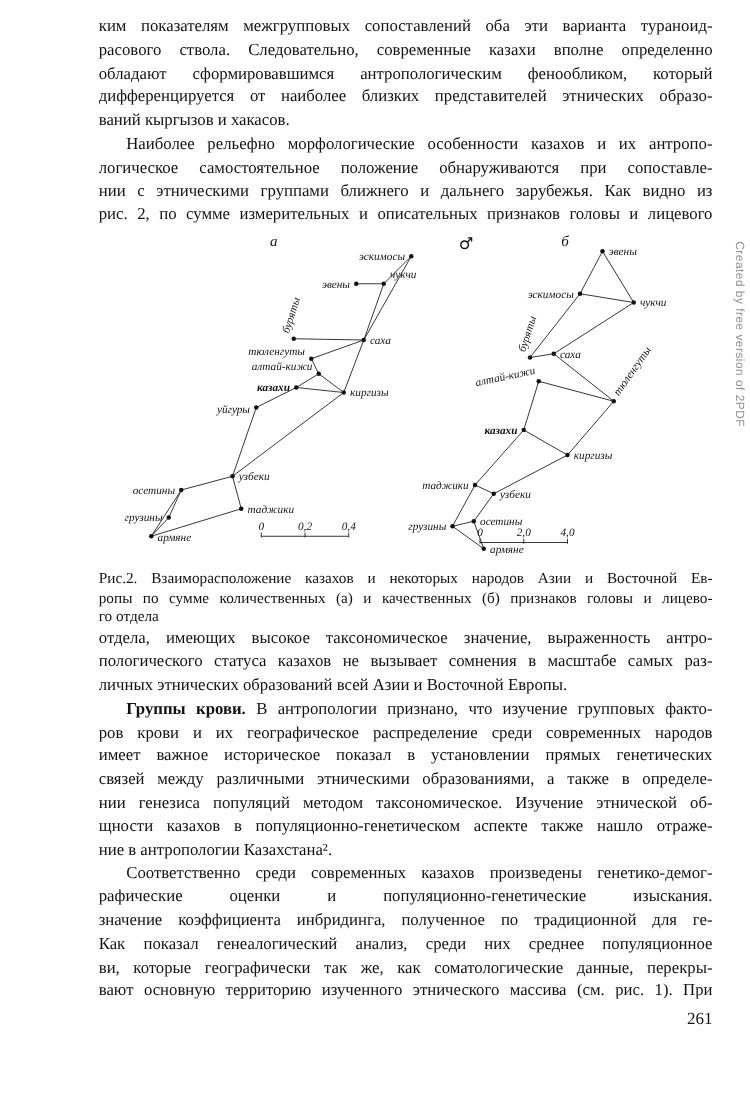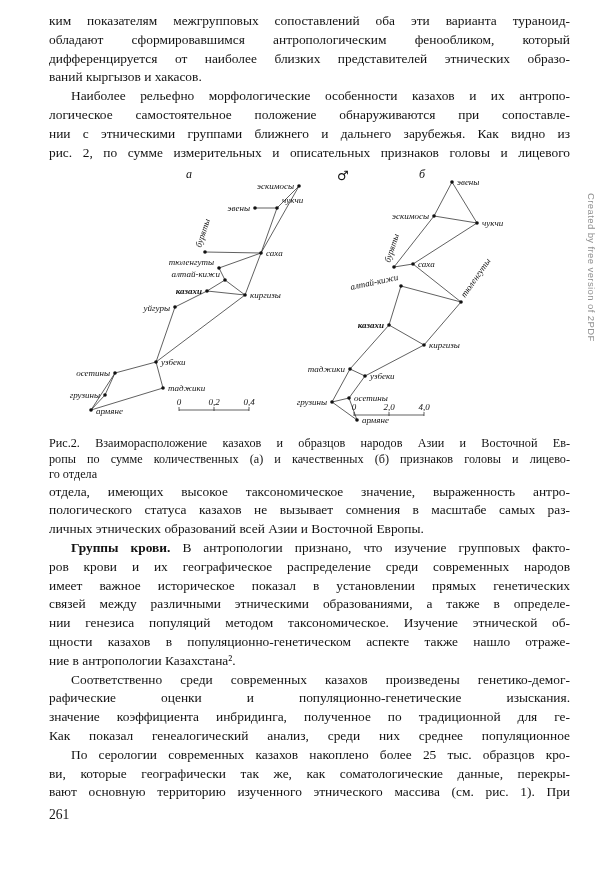--- a/index.html
+++ b/index.html
@@ -1,56 +1,57 @@
 <!DOCTYPE html>
 <html lang="ru"><head>
 <meta charset="utf-8">
 <style>
   * { margin:0; padding:0; box-sizing:border-box; }
   html,body { background:#ffffff; }
   body { width:600px; height:895px; font-family:"Liberation Serif", serif; }
   .page {
     position:relative; width:600px; height:895px; background:#fff;
-    padding:12px 30px 0 49px; color:#121212; overflow:hidden;
+    padding:12px 30px 0 79px; color:#121212; overflow:hidden;
     font-size:13.4px;
   }
   .para { }
   .line {
     line-height:18.8px;
     text-align:justify;
     text-align-last:justify;
     white-space:nowrap;
     overflow:hidden;
   }
   .line.last { text-align-last:left; }
   .line.indent { text-indent:22px; }
   .caption .line { font-size:12.2px; line-height:15.4px; }
   .figure { margin:2px 0 4px 0; }
   .fig-label { font-family:"Liberation Serif", serif; font-style:italic; font-size:9px; fill:#121212; }
   .fig-label.bold { font-weight:bold; }
   .fig-letter { font-family:"Liberation Serif", serif; font-style:italic; font-size:12px; fill:#121212; }
   .fig-symbol { font-family:"DejaVu Sans", sans-serif; font-size:13px; fill:#121212; }
   .fig-edge { stroke:#1c1c1c; stroke-width:0.7; }
   .fig-dot { fill:#121212; }
-  .page-number { text-align:left; margin-top:5px; font-size:13.6px; }
+  .page-number { text-align:right; margin-top:5px; font-size:13.6px; }
   .watermark {
     position:absolute; top:193px; right:3px;
     writing-mode:vertical-rl;
     font-family:"Liberation Sans", sans-serif;
     font-size:9.5px; color:#909090; letter-spacing:0.4px;
   }
 </style>
 </head>
 <body>
 
 <div class="page">
 
   <div id="text-top">
       <div class="para">
         <div class="line"><span>ким показателям межгрупповых сопоставлений оба эти варианта тураноид-</span></div>
+        <div class="line"><span>расового ствола. Следовательно, современные казахи вполне определенно</span></div>
         <div class="line"><span>обладают сформировавшимся антропологическим фенообликом, который</span></div>
         <div class="line"><span>дифференцируется от наиболее близких представителей этнических образо-</span></div>
         <div class="line last"><span>ваний кыргызов и хакасов.</span></div>
       </div>
       <div class="para">
         <div class="line indent"><span>Наиболее рельефно морфологические особенности казахов и их антропо-</span></div>
         <div class="line"><span>логическое самостоятельное положение обнаруживаются при сопоставле-</span></div>
         <div class="line"><span>нии с этническими группами ближнего и дальнего зарубежья. Как видно из</span></div>
         <div class="line"><span>рис. 2, по сумме измерительных и описательных признаков головы и лицевого</span></div>
       </div>
@@ -174,21 +175,21 @@
           <line x1="340" y1="248" x2="340" y2="252" class="fig-edge"></line>
           <text x="340" y="246" text-anchor="middle" class="fig-label">2,0</text>
           <line x1="375" y1="248" x2="375" y2="252" class="fig-edge"></line>
           <text x="375" y="246" text-anchor="middle" class="fig-label">4,0</text>
         </g>
       </svg>
   </div>
 
   <div id="caption" class="caption">
       <div class="para">
-        <div class="line"><span style="">Рис.2.</span><span> Взаиморасположение казахов и образцов народов Азии и Восточной Ев-</span></div>
+        <div class="line"><span style="">Рис.2.</span><span> Взаиморасположение казахов и некоторых народов Азии и Восточной Ев-</span></div>
         <div class="line"><span>ропы по сумме количественных (а) и качественных (б) признаков головы и лицево-</span></div>
         <div class="line last"><span>го отдела</span></div>
       </div>
     </div>
 
   <div id="text-bottom">
       <div class="para">
         <div class="line"><span>отдела, имеющих высокое таксономическое значение, выраженность антро-</span></div>
         <div class="line"><span>пологического статуса казахов не вызывает сомнения в масштабе самых раз-</span></div>
         <div class="line last"><span>личных этнических образований всей Азии и Восточной Европы.</span></div>
@@ -202,21 +203,20 @@
         <div class="line"><span>щности казахов в популяционно-генетическом аспекте также нашло отраже-</span></div>
         <div class="line last"><span>ние в антропологии Казахстана².</span></div>
       </div>
       <div class="para">
         <div class="line indent"><span>Соответственно среди современных казахов произведены генетико-демог-</span></div>
         <div class="line"><span>рафические оценки и популяционно-генетические изыскания.</span></div>
         <div class="line"><span>значение коэффициента инбридинга, полученное по традиционной для ге-</span></div>
         <div class="line"><span>Как показал генеалогический анализ, среди них среднее популяционное</span></div>
       </div>
       <div class="para">
-        <div class="line indent"><span>По серологии современных казахов накоплено более 25 тыс. образцов кро-</span></div>
         <div class="line"><span>ви, которые географически так же, как соматологические данные, перекры-</span></div>
         <div class="line"><span>вают основную территорию изученного этнического массива (см. рис. 1). При</span></div>
       </div>
     </div>
 
   <div class="page-number">261</div>
 
   <div class="watermark">Created by free version of 2PDF</div>
 
 </div>

